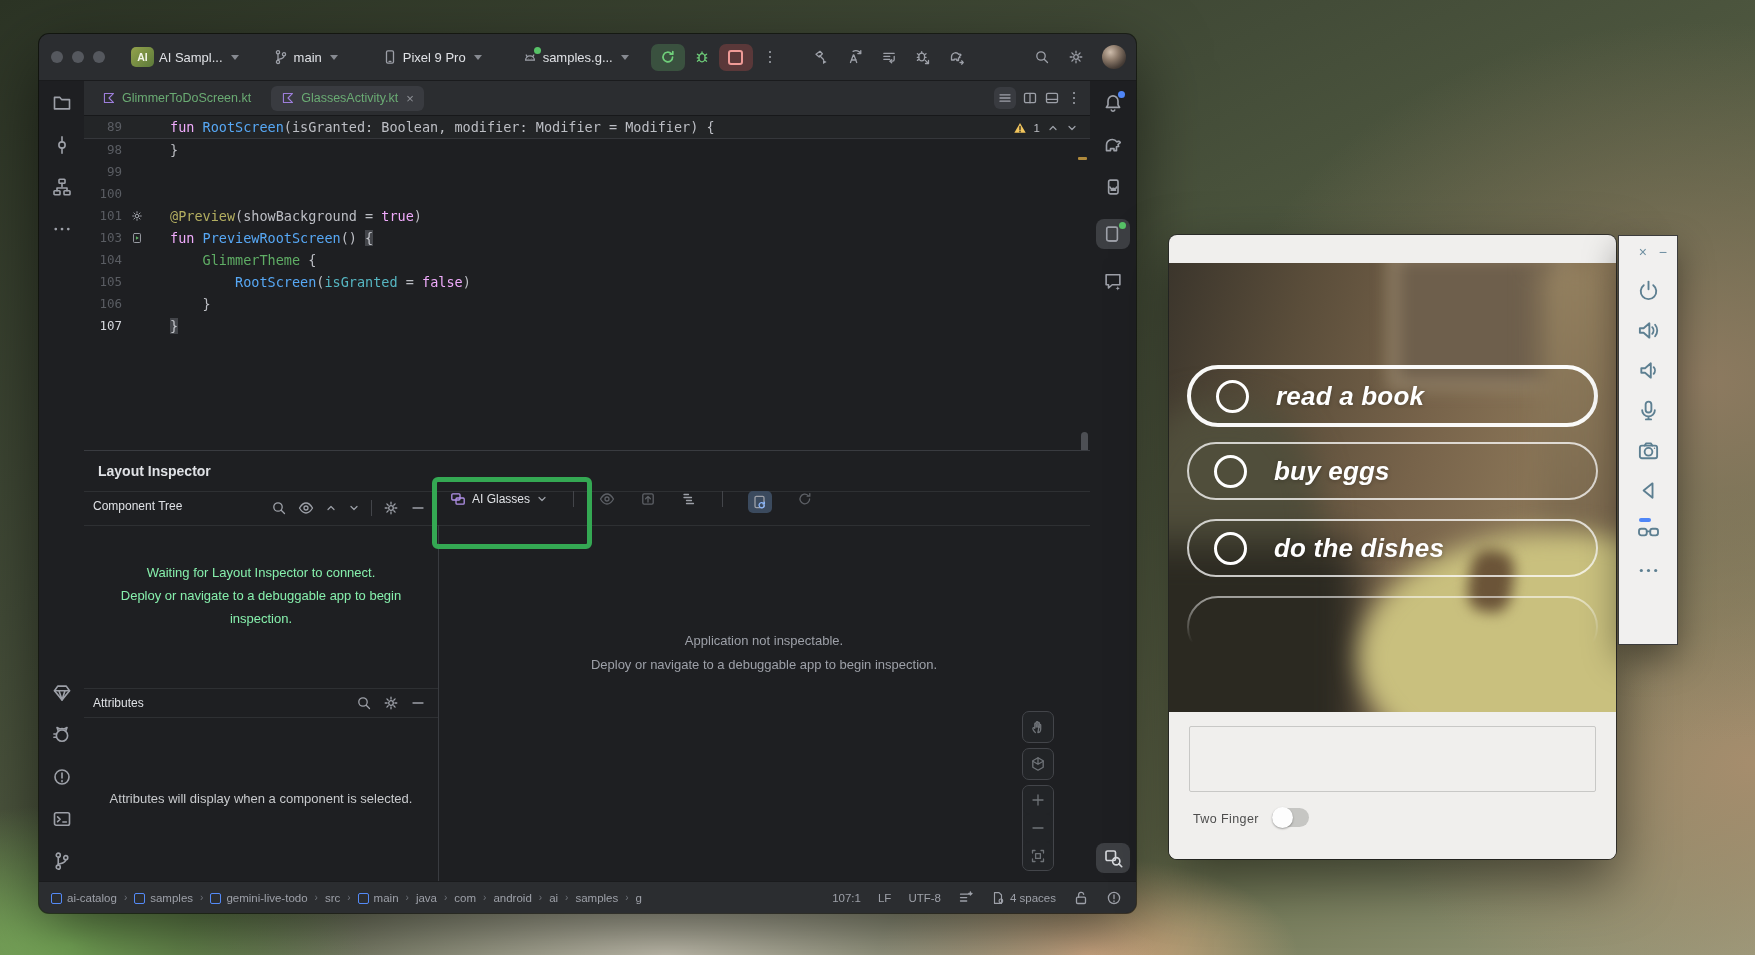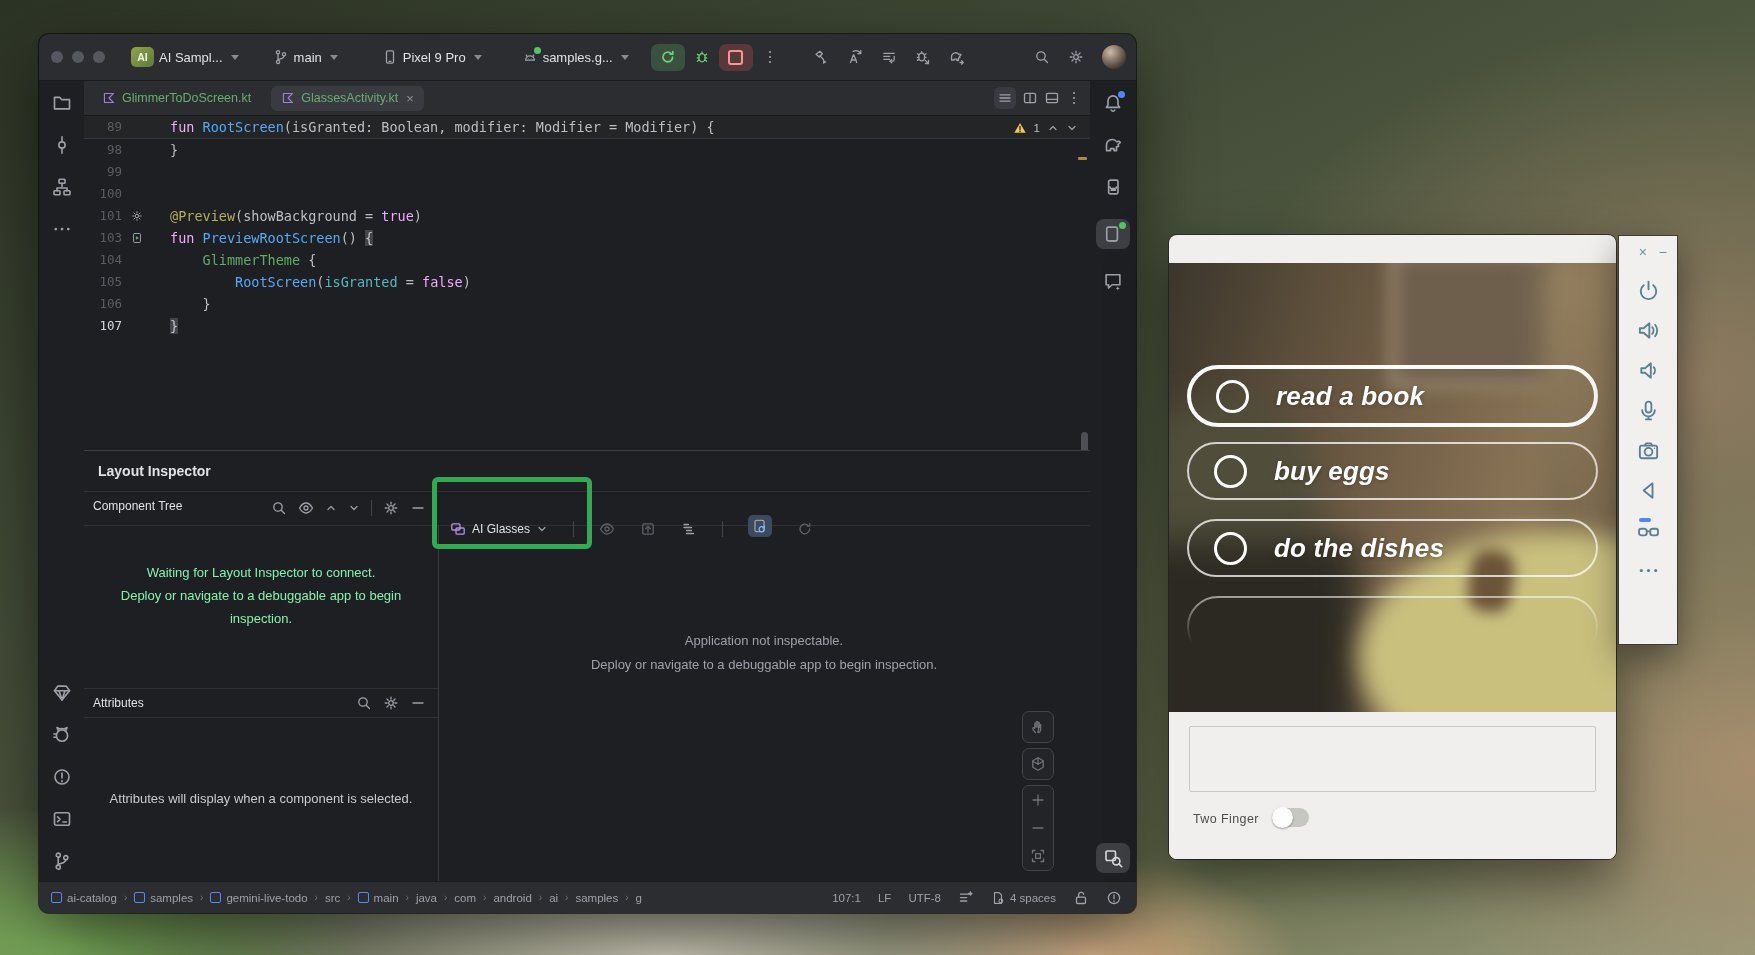--- a/index.html
+++ b/index.html
@@ -68,40 +68,40 @@
   #ymark{position:absolute;right:3px;top:41px;width:9px;height:3px;background:#b08a3c;border-radius:1px;}
   #scrollthumb{position:absolute;right:2px;top:316px;width:7px;height:54px;background:#4d4f54;border-radius:4px;}
 
   
   #inspector{flex:1 1 auto;position:relative;border-top:1px solid #393b40;background:#1e1f22;color:#dfe1e5;}
   #li-title{position:absolute;left:14px;top:12px;font-size:14px;font-weight:bold;}
   #li-toolbar{position:absolute;left:0;right:0;top:40px;height:33px;border-top:1px solid #2e3033;border-bottom:1px solid #2e3033;}
   #ct-label{position:absolute;left:9px;top:48px;font-size:12px;color:#dfe1e5;}
   #ct-icons{position:absolute;left:0;top:40px;width:354px;height:33px;display:flex;align-items:center;justify-content:flex-end;gap:11px;padding-right:12px;box-sizing:border-box;}
   .vsep{width:1px;height:16px;background:#43454a;}
-  #proc-row{position:absolute;left:366px;top:40px;height:46px;display:flex;align-items:flex-end;gap:25px;}
+  #proc-row{position:absolute;left:366px;top:40px;height:46px;display:flex;align-items:flex-start;gap:25px;}
   #proc-dd{display:flex;align-items:center;gap:6px;font-size:12px;color:#dfe1e5;}
   .li-sel{background:#3b4a5e;border-radius:5px;padding:3px 4px;}
   #green-box{position:absolute;left:348px;top:26px;width:150px;height:62px;border:5px solid #34a853;border-radius:6px;z-index:5;pointer-events:none;}
   #li-vdiv{position:absolute;left:354px;top:74px;bottom:0;width:1px;background:#393b40;}
   #ct-msg{position:absolute;left:0;top:110px;width:354px;text-align:center;font-size:13px;color:#86efac;line-height:23px;}
   #attr-head{position:absolute;left:0;top:237px;width:354px;height:30px;border-top:1px solid #2e3033;border-bottom:1px solid #2e3033;display:flex;align-items:center;box-sizing:border-box;padding:0 12px 0 9px;}
   #attr-head .lbl{font-size:12px;}
   #attr-head .icr{margin-left:auto;display:flex;gap:11px;align-items:center;}
   #attr-msg{position:absolute;left:0;top:340px;width:354px;text-align:center;font-size:13px;color:#c8cacd;}
   #main-msg{position:absolute;left:354px;right:0;top:178px;text-align:center;font-size:13px;color:#9da0a8;line-height:24px;}
   #float-controls{position:absolute;right:36px;top:260px;display:flex;flex-direction:column;gap:5px;}
   .fbtn{width:30px;height:30px;border:1px solid #43454a;border-radius:7px;display:flex;align-items:center;justify-content:center;color:#6f7378;background:#222427;}
   .fgroup{border:1px solid #43454a;border-radius:7px;display:flex;flex-direction:column;background:#222427;}
   .fgroup .fbtn{border:none;height:28px;}
 
   #statusbar{position:absolute;left:0;right:0;bottom:0;height:32px;background:#2b2d30;border-top:1px solid #1a1b1d;
      display:flex;align-items:center;font-size:11.5px;color:#9da0a8;padding:0 14px 0 12px;box-sizing:border-box;}
   #crumbs{display:flex;align-items:center;gap:7px;}
-  .crumb{display:flex;align-items:flex-start;gap:5px;}
+  .crumb{display:flex;align-items:flex-end;gap:5px;}
   .csq{width:9px;height:9px;border:1.4px solid #548af7;border-radius:2px;}
   .csep{color:#6f737a;font-size:10px;}
   #sb-right{margin-left:auto;display:flex;align-items:center;gap:17px;}
   .sb-item{display:flex;align-items:center;gap:5px;}
 
   
   #emu{left:1169px;top:235px;width:447px;height:624px;border-radius:8px;background:#f0efed;
      box-shadow:0 22px 55px rgba(0,0,0,.5), 0 0 0 1px rgba(40,40,40,.8);overflow:hidden;}
   #emu-title{height:28px;background:#f2f1f0;display:flex;align-items:center;justify-content:center;
      font-size:13px;font-weight:bold;color:#3b3e40;border-bottom:1px solid #c9c7c4;}

